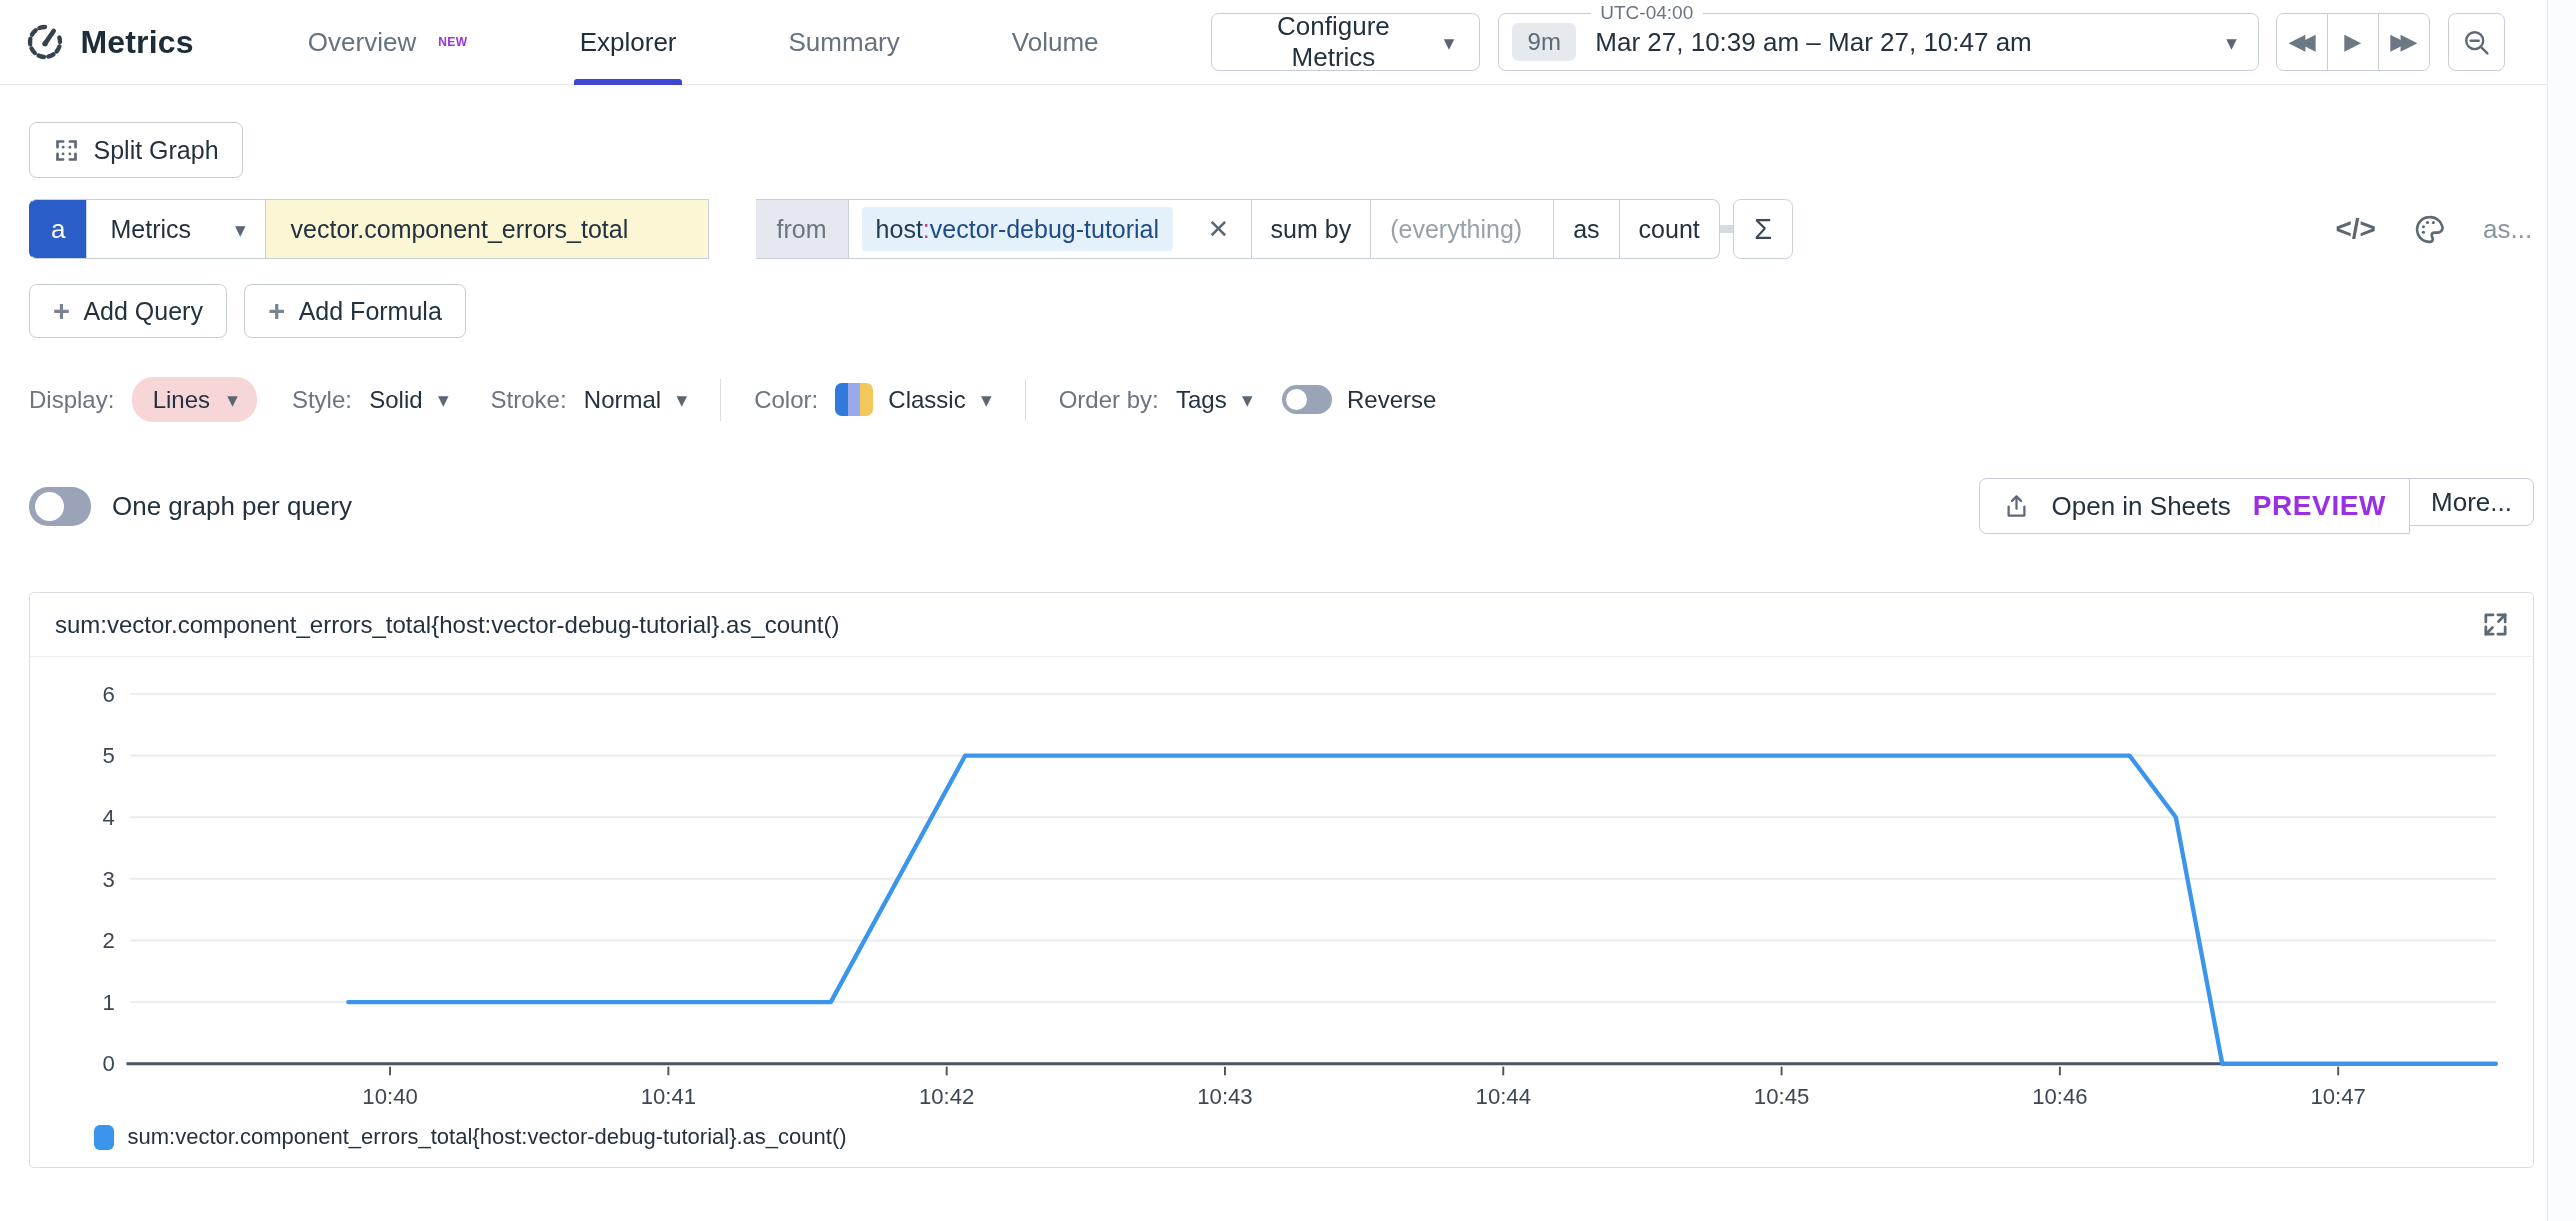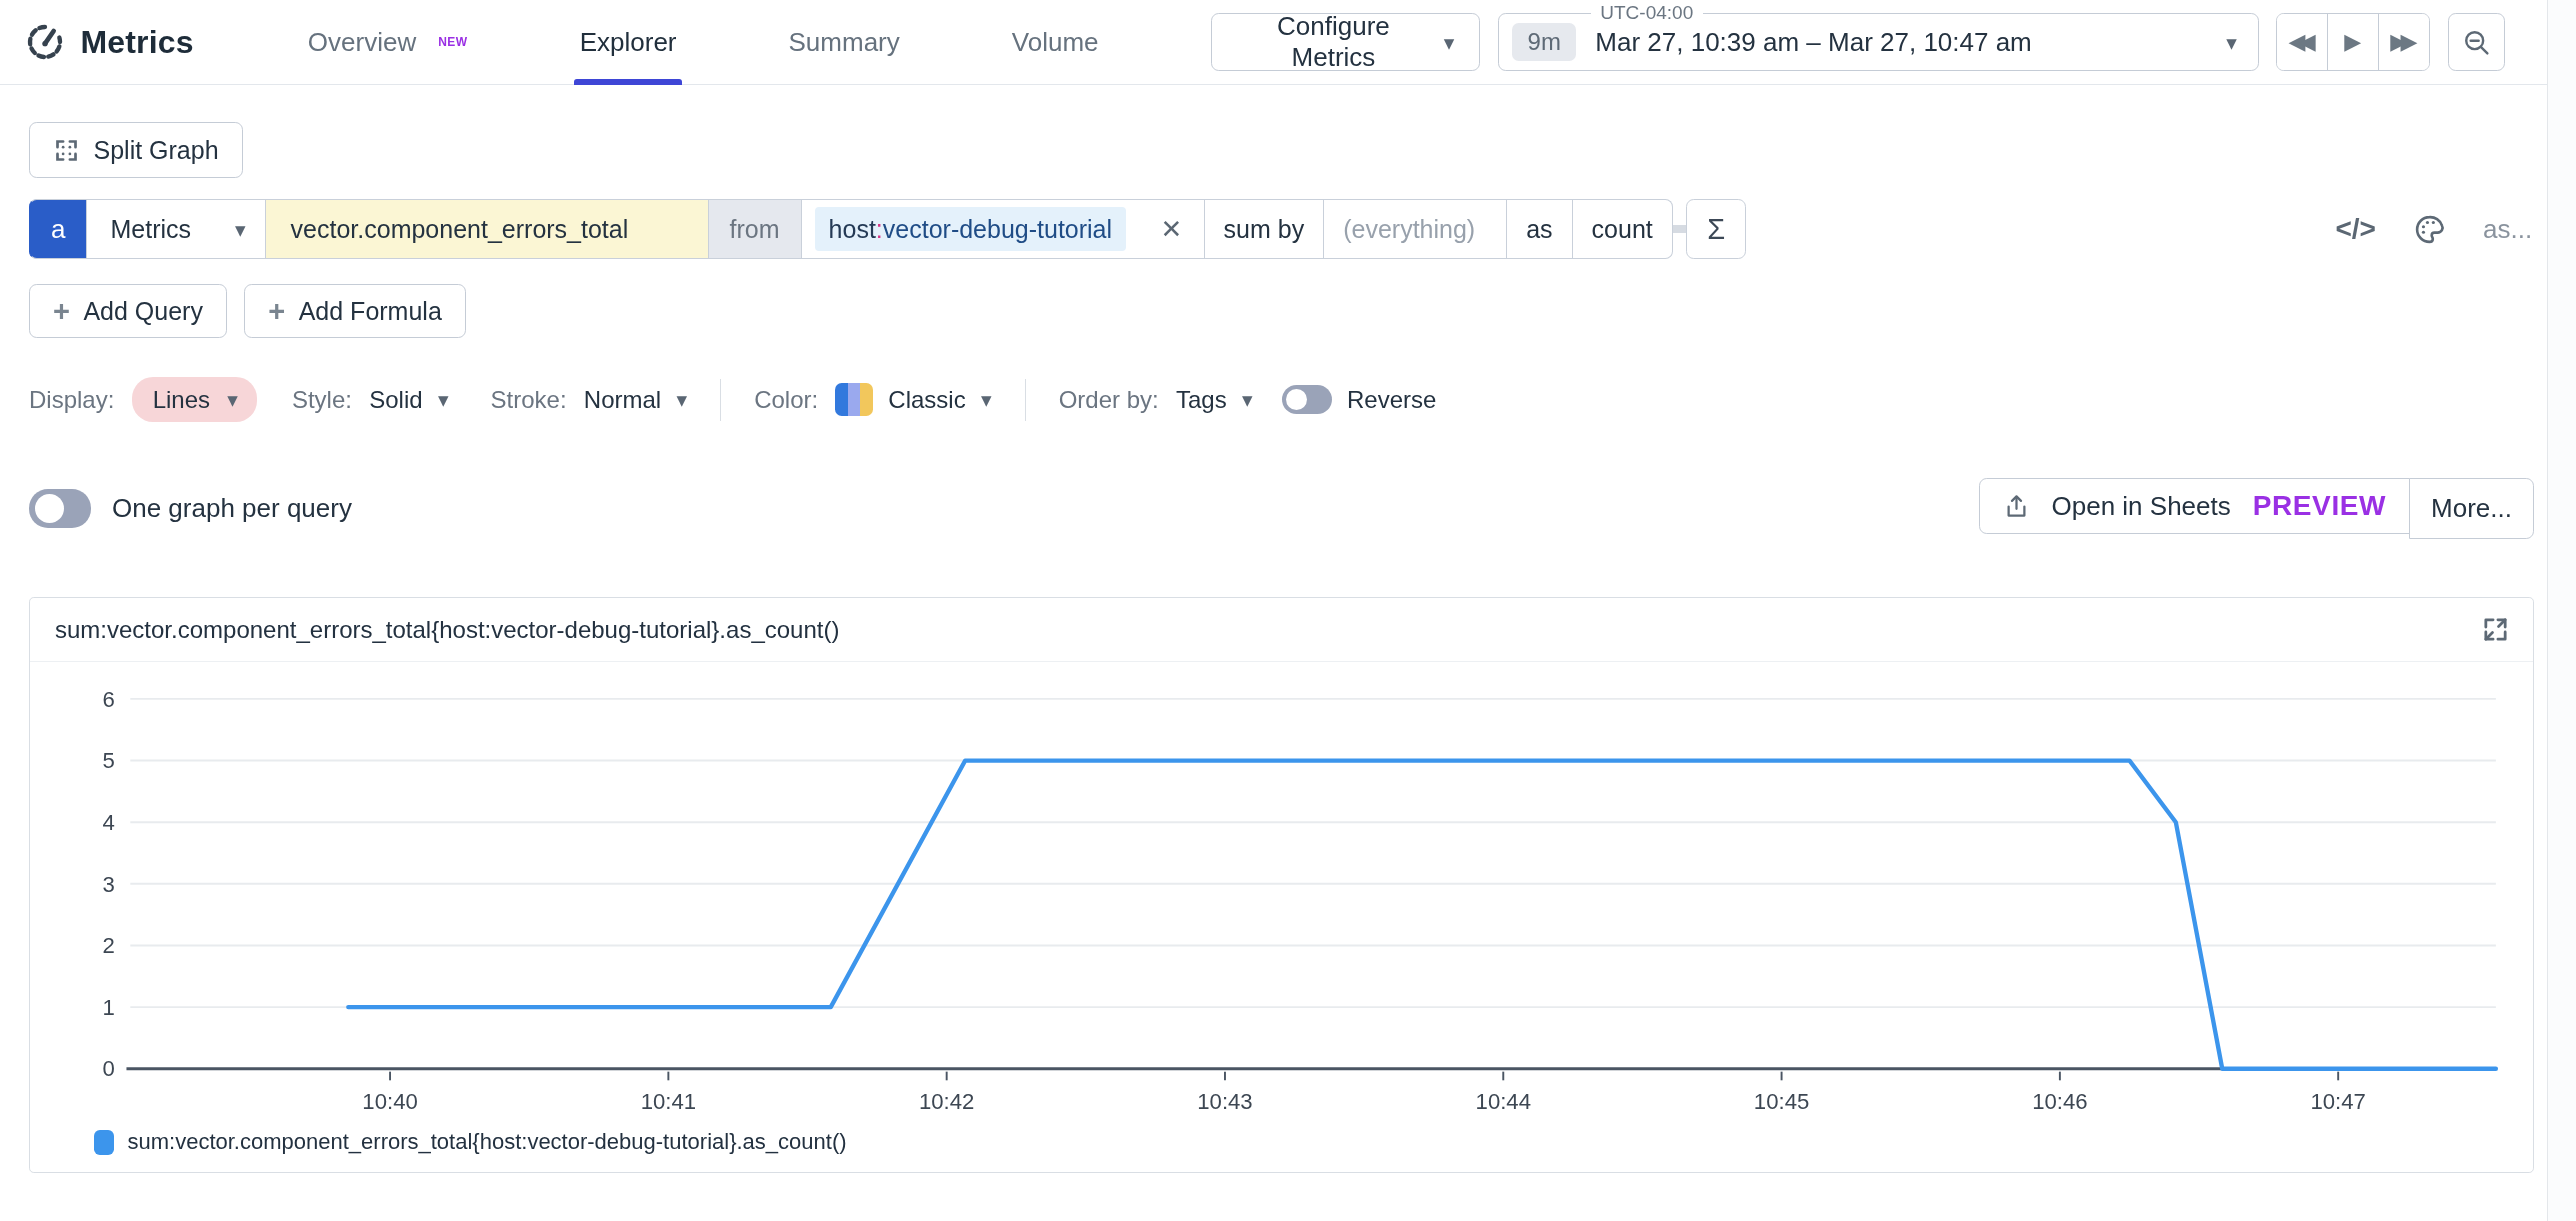--- a/index.html
+++ b/index.html
@@ -37,21 +37,21 @@
   .split-row { margin-top:37px; }
   .split-btn { height:56px; padding:0 23px; font-size:25px; display:inline-flex; }
 
   
   .query-row { margin-top:21px; display:flex; align-items:center; justify-content:space-between; }
   .query-bar { display:flex; align-items:stretch; height:60px; }
   .seg { display:flex; align-items:center; border:1px solid #c9d0da; border-left:none; background:#fff; padding:0 19px; font-size:25px; color:#243240; }
   .seg-letter { border-left:1px solid #2a5dc8; border-radius:7.7px 0 0 7.7px; background:#2a5dc8; color:#fff; font-size:26px; padding:0 21px; font-weight:500; }
   .seg-metrics { gap:44px; padding:0 19px 0 23px; cursor:pointer; }
   .seg-metric-input { background:#fbf6d4; min-width:443px; padding:0 25px; cursor:text; }
-  .seg-from { background:#e5e8ee; color:#6b7581; padding:16px 21px; }
+  .seg-from { background:#e5e8ee; color:#6b7581; padding:16px 21px;margin-left:47px; }
   .seg-filter { padding:0 13.5px; cursor:text; }
   .filter-chip { background:#e4f1fb; border-radius:3.9px; padding:7.7px 13.5px; font-size:25px; }
   .filter-key { color:#243a55; }
   .filter-colon { color:#d63384; }
   .filter-val { color:#1f4c86; }
   .x-btn { margin-left:35px; margin-right:7.7px; font-size:26px; color:#5b6773; cursor:pointer; }
   .seg-last { border-radius:0 7.7px 7.7px 0; }
   .seg-placeholder { color:#98a1ac; min-width:183px; }
   .connector { width:13.5px; height:7.7px; background:#d6dbe2; align-self:center; }
   .sigma-btn { width:60px; height:60px; border:1px solid #c9d0da; border-radius:7.7px; display:flex; align-items:center; justify-content:center; font-size:29px; color:#3c4document8; color:#3c4856; background:#fff; cursor:pointer; }
@@ -79,21 +79,21 @@
   .reverse-wrap { display:flex; align-items:center; gap:15.4px; margin-left:29px; color:#243240; }
 
   
   .graph-row { margin-top:56px; display:flex; align-items:center; justify-content:space-between; }
   .one-graph { display:flex; align-items:center; gap:21px; font-size:26px; color:#243240; }
   .one-graph .toggle { width:62px; height:39px; border-radius:19px; }
   .one-graph .toggle .knob { width:29px; height:29px; top:4.8px; left:5.8px; }
   .right-btns { display:flex; }
   .sheets-btn { height:56px; padding:0 23px; font-size:26px; border-radius:7.7px 0 0 7.7px; gap:22px; }
   .preview-badge { font-size:28px; font-weight:700; color:#9a30e4; letter-spacing:0.6px; }
-  .more-btn { height:61px; padding:0 21px; font-size:26px; border-radius:0 7.7px 7.7px 0; margin-left:-1px; }
+  .more-btn { height:48px; padding:0 21px; font-size:26px; border-radius:0 7.7px 7.7px 0; margin-left:-1px; }
 
   
   .chart-card { margin-top:58px; width:2505px; border:1px solid #d9dee4; border-radius:4.8px; background:#fff; }
   .chart-title-row { display:flex; align-items:center; justify-content:space-between; height:64px; padding:0 23px 0 25px; border-bottom:1px solid #edf0f3; }
   .chart-title { font-size:24px; color:#233140; }
   .expand-btn { cursor:pointer; display:flex; }
   .chart-body { padding:3.9px 7.7px 0 3.9px; }
   svg text { font-family:"Liberation Sans","DejaVu Sans",sans-serif; }
   .legend-row { display:flex; align-items:center; gap:13.5px; padding:5.8px 0 17.3px 64px; }
   .legend-swatch { width:20px; height:25px; border-radius:5.8px; flex:none; }

